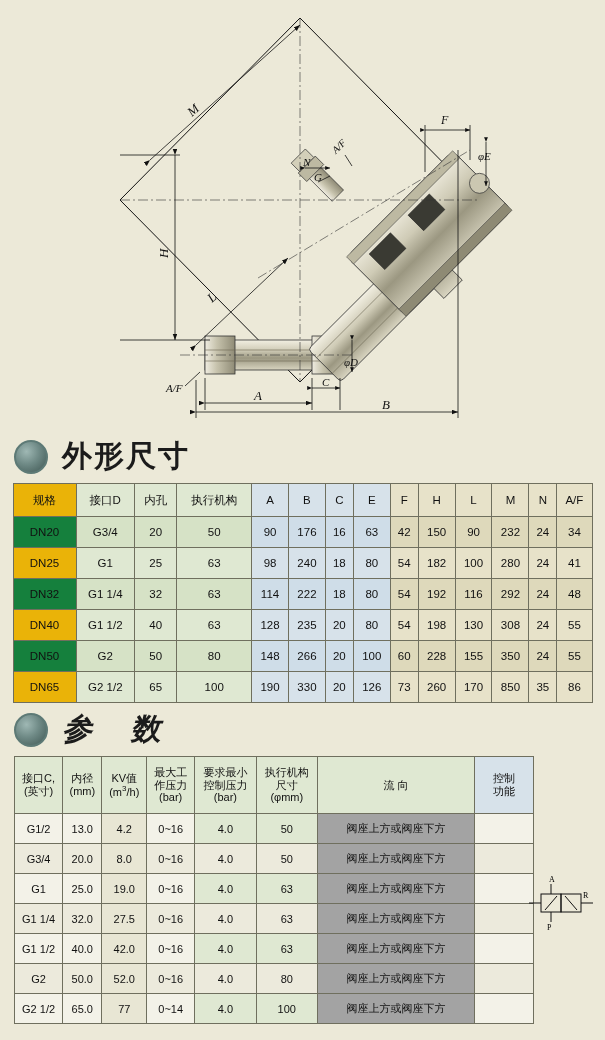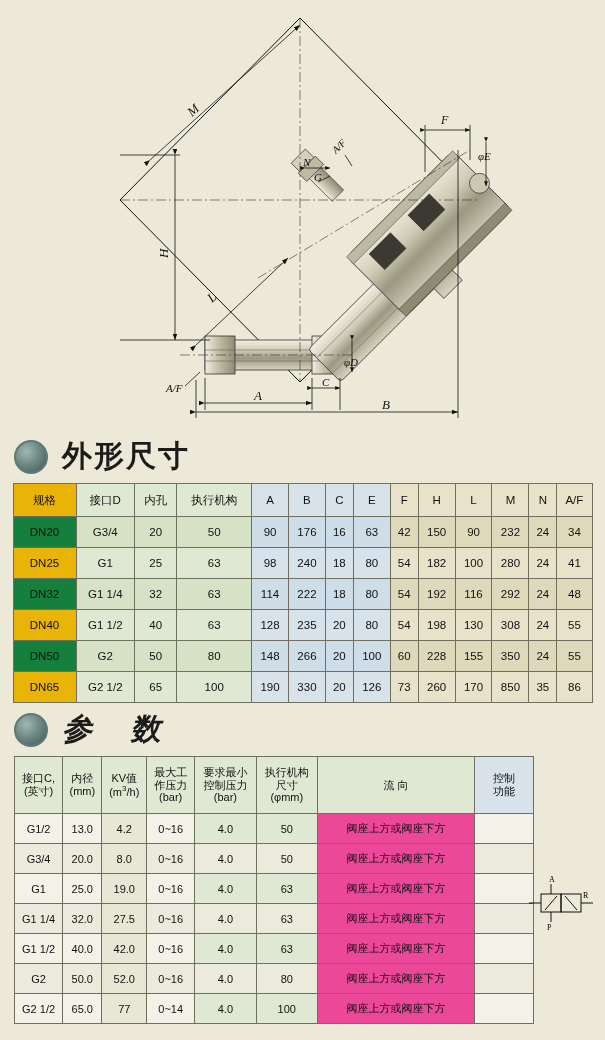--- a/index.html
+++ b/index.html
@@ -70,21 +70,21 @@
   
   #param-table{width:520px;margin-left:14px;}
   #param-table th{height:52px;font-size:11px;line-height:1.15;}
   #param-table td{height:25px;font-size:11px;}
   .th-green{background:#dfe8d2;}
   .th-blue{background:#d7e2ea;}
   .row-a{background:#f3f2e8;}
   .row-b{background:#eceadc;}
   .cell-kv{background:#e8e6d4;}
   .cell-hl{background:#dfe8d2;}
-  .cell-flow{background:#ec4899;}
+  .cell-flow{background:#a3a3a3;}
 
   .param-wrap{position:relative;}
   .flow-symbol{
     position:absolute;right:6px;top:118px;width:76px;height:60px;
   }
   sup{font-size:8px;}
 </style>
 </head>
 <body>
 

